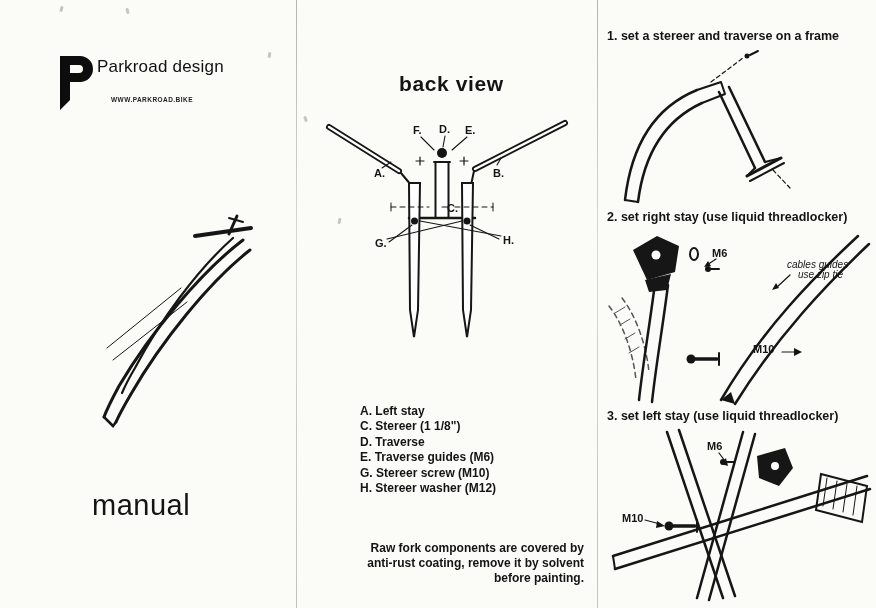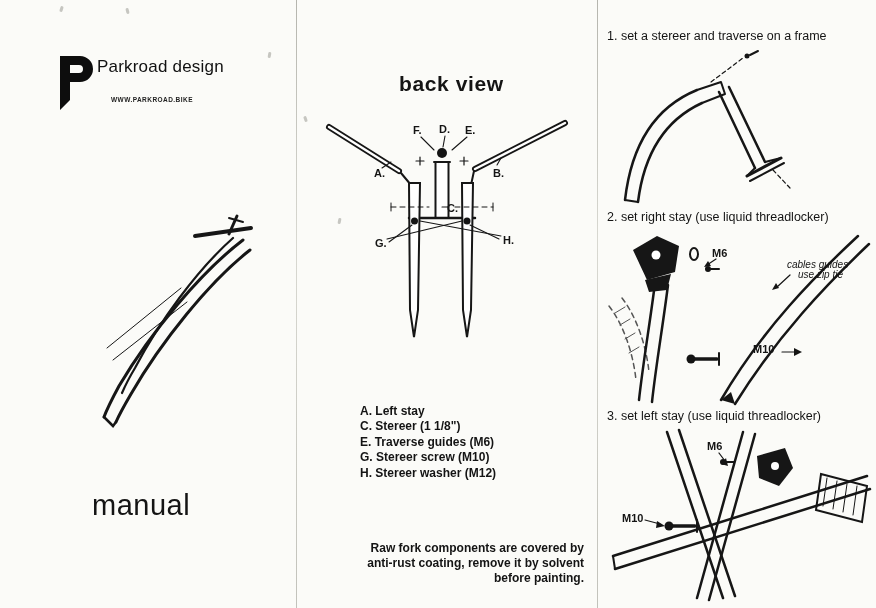--- a/index.html
+++ b/index.html
@@ -17,21 +17,21 @@
     position:absolute; top:0; bottom:0; width:1px;
     background:linear-gradient(#b5b5ae,#d8d8d1 40%,#c2c2bb);
   }
   .brand-name { font-size:17px; letter-spacing:.2px; color:#111; }
   .brand-url  { font-size:6.5px; font-weight:bold; letter-spacing:.45px; color:#222; }
   .manual-title { font-size:29px; font-weight:normal; letter-spacing:.5px; }
   .backview-title { font-size:21px; font-weight:bold; letter-spacing:.6px; }
   .parts-list { left:360px; top:404px; width:225px; }
   .parts-list div { font-size:12px; font-weight:bold; line-height:15.4px; white-space:nowrap; }
   .note { left:360px; top:541px; width:224px; font-size:12px; font-weight:bold; line-height:15px;text-align:right; }
-  .steptitle { font-size:12.5px; font-weight:normal; white-space:nowrap;text-align:right; }
+  .steptitle { font-size:12.5px; font-weight:bold; white-space:nowrap;text-align:right; }
   .dlabel { font-size:11px; font-weight:bold; }
   .cables { font-size:10px; font-weight:normal; font-style:italic; white-space:nowrap; }
   .speck { position:absolute; width:3px; height:6px; background:#9a9a94; border-radius:2px; opacity:.55; }
 </style>
 </head>
 <body>
 
 <div class="fold" style="left:296px"></div>
 <div class="fold" style="left:597px"></div>
 
@@ -114,20 +114,21 @@
 <span class="abs dlabel" style="left:465px;top:124px">E.</span>
 <span class="abs dlabel" style="left:374px;top:167px">A.</span>
 <span class="abs dlabel" style="left:493px;top:167px">B.</span>
 <span class="abs dlabel" style="left:447px;top:202px">C.</span>
 <span class="abs dlabel" style="left:375px;top:237px">G.</span>
 <span class="abs dlabel" style="left:503px;top:234px">H.</span>
 
 <div class="abs parts-list">
   <div>A. Left stay</div>
   <div>C. Stereer (1 1/8")</div>
+  <div>D. Traverse</div>
   <div>E. Traverse guides (M6)</div>
   <div>G. Stereer screw (M10)</div>
   <div>H. Stereer washer (M12)</div>
 </div>
 
 <div class="abs note">Raw fork components are covered by anti-rust coating, remove it by solvent before painting.</div>
 
 <div class="abs steptitle" style="left:607px;top:29px">1. set a stereer and traverse on a frame</div>
 
 <svg class="drawing" style="left:605px;top:48px" width="265" height="160" viewBox="0 0 265 160">

